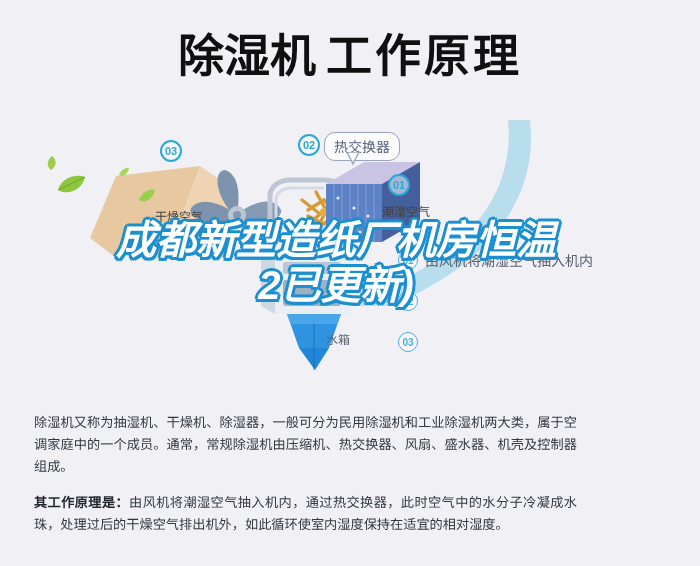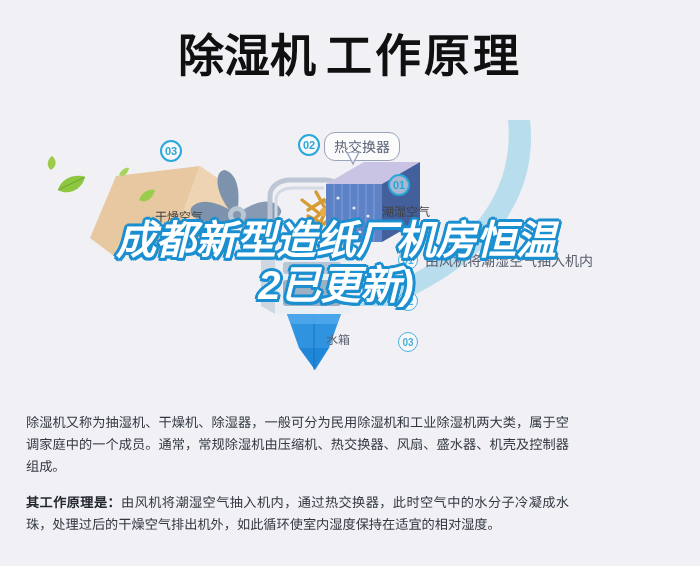--- a/index.html
+++ b/index.html
@@ -226,21 +226,21 @@
       -2px -2px 0 #1b8fd0,  2px -2px 0 #1b8fd0,
       -2px  2px 0 #1b8fd0,  2px  2px 0 #1b8fd0,
       -3px  0   0 #1b8fd0,  3px  0   0 #1b8fd0,
        0   -3px 0 #1b8fd0,  0    3px 0 #1b8fd0,
       -2px  3px 0 #1b8fd0,  2px  3px 0 #1b8fd0;
   }
 
   
   .body-copy {
     position: absolute;
-    left: 0;
+    left: 8px;
     top: 412px;
     width: 595px;
   }
   .para {
     margin: 0 26px 14px 26px;
     font-size: 13.2px;
     line-height: 22px;
     color: #333840;
     text-align: justify;
   }

